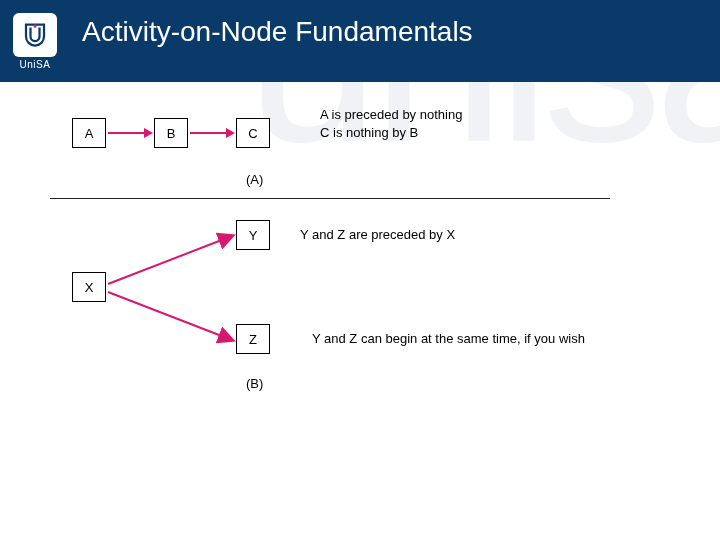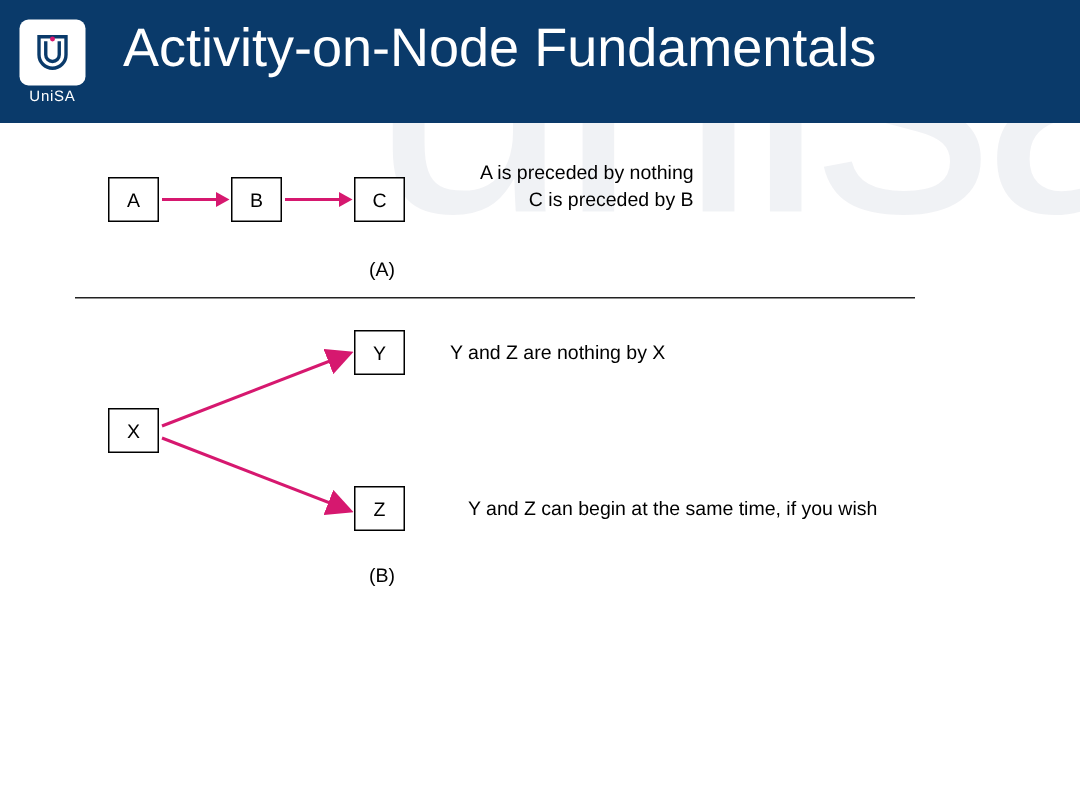--- a/index.html
+++ b/index.html
@@ -23,21 +23,21 @@
     width: 58px; height: 68px; margin-left: 6px;
     display: flex; flex-direction: column; align-items: center; justify-content: center;
   }
   .logo-shield {
     width: 44px; height: 44px; background: #fff; border-radius: 6px;
     display: flex; align-items: center; justify-content: center; position: relative;
   }
   .logo-shield svg { width: 30px; height: 30px; }
   .logo-text { color: #fff; font-size: 10px; margin-top: 2px; letter-spacing: 0.5px; }
   .title {
-    color: #fff; font-size: 36px; font-weight: 400; margin-left: 18px;
+    color: #fff; font-size: 28px; font-weight: 400; margin-left: 18px;
     margin-top: -18px;
     font-family: Arial, sans-serif;
   }
 
   .content { position: absolute; top: 100px; left: 0; width: 720px; }
 
   
   .node {
     position: absolute; width: 34px; height: 30px;
     background: #fff; border: 1px solid #000;
@@ -89,42 +89,42 @@
 
     <div class="node" style="top:18px; left:72px;">A</div>
     <div class="node" style="top:18px; left:154px;">B</div>
     <div class="node" style="top:18px; left:236px;">C</div>
 
     <div class="arrow-line" style="top:32px; left:108px; width:38px;"></div>
     <div class="arrow-head" style="top:28px; left:144px;"></div>
     <div class="arrow-line" style="top:32px; left:190px; width:38px;"></div>
     <div class="arrow-head" style="top:28px; left:226px;"></div>
 
-    <div class="desc" style="top:6px; left:320px;text-align:right;">
+    <div class="desc" style="top:6px; left:320px;">
       <div>A is preceded by nothing</div>
-      <div>C is preceded by B</div>
+      <div>C is nothing by B</div>
     </div>
 
     <div class="caption" style="top:72px; left:246px;">(A)</div>
 
     <div class="divider" style="top:98px; left:50px; width:560px;"></div>
 
     <div class="node" style="top:172px; left:72px;">X</div>
     <div class="node" style="top:120px; left:236px;">Y</div>
     <div class="node" style="top:224px; left:236px;">Z</div>
 
     <svg class="diag-svg" style="top:118px; left:106px;" width="134" height="140">
       <defs>
         <marker id="ah" markerWidth="9" markerHeight="9" refX="7" refY="4.5" orient="auto">
           <path d="M0,0 L9,4.5 L0,9 Z" fill="#d6186f"></path>
         </marker>
       </defs>
       <line x1="2" y1="66" x2="126" y2="18" stroke="#d6186f" stroke-width="2" marker-end="url(#ah)"></line>
       <line x1="2" y1="74" x2="126" y2="122" stroke="#d6186f" stroke-width="2" marker-end="url(#ah)"></line>
     </svg>
 
-    <div class="desc" style="top:126px; left:300px;">Y and Z are nothing by X</div>
+    <div class="desc" style="top:126px; left:300px;">Y and Z are preceded by X</div>
     <div class="desc" style="top:230px; left:312px;">Y and Z can begin at the same time, if you wish</div>
 
     <div class="caption" style="top:276px; left:246px;">(B)</div>
 
   </div>
 </div>
 
 </body></html>

